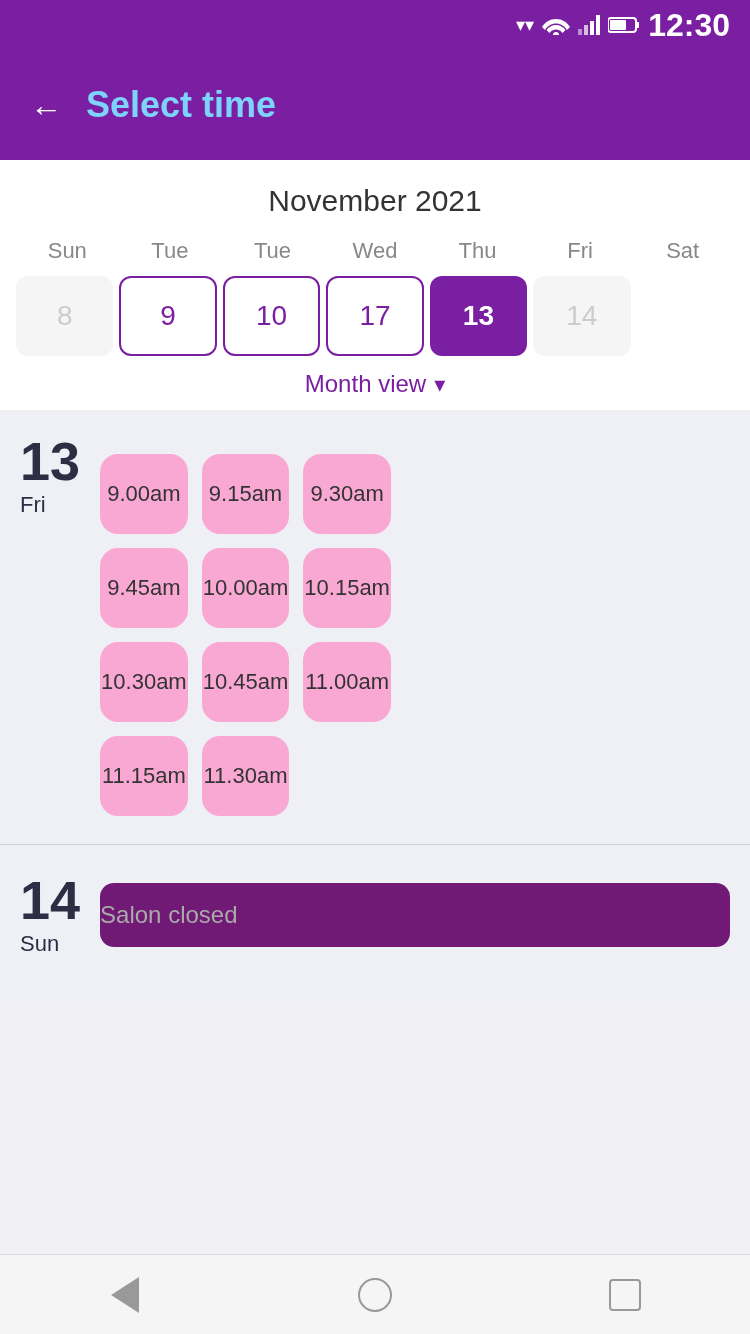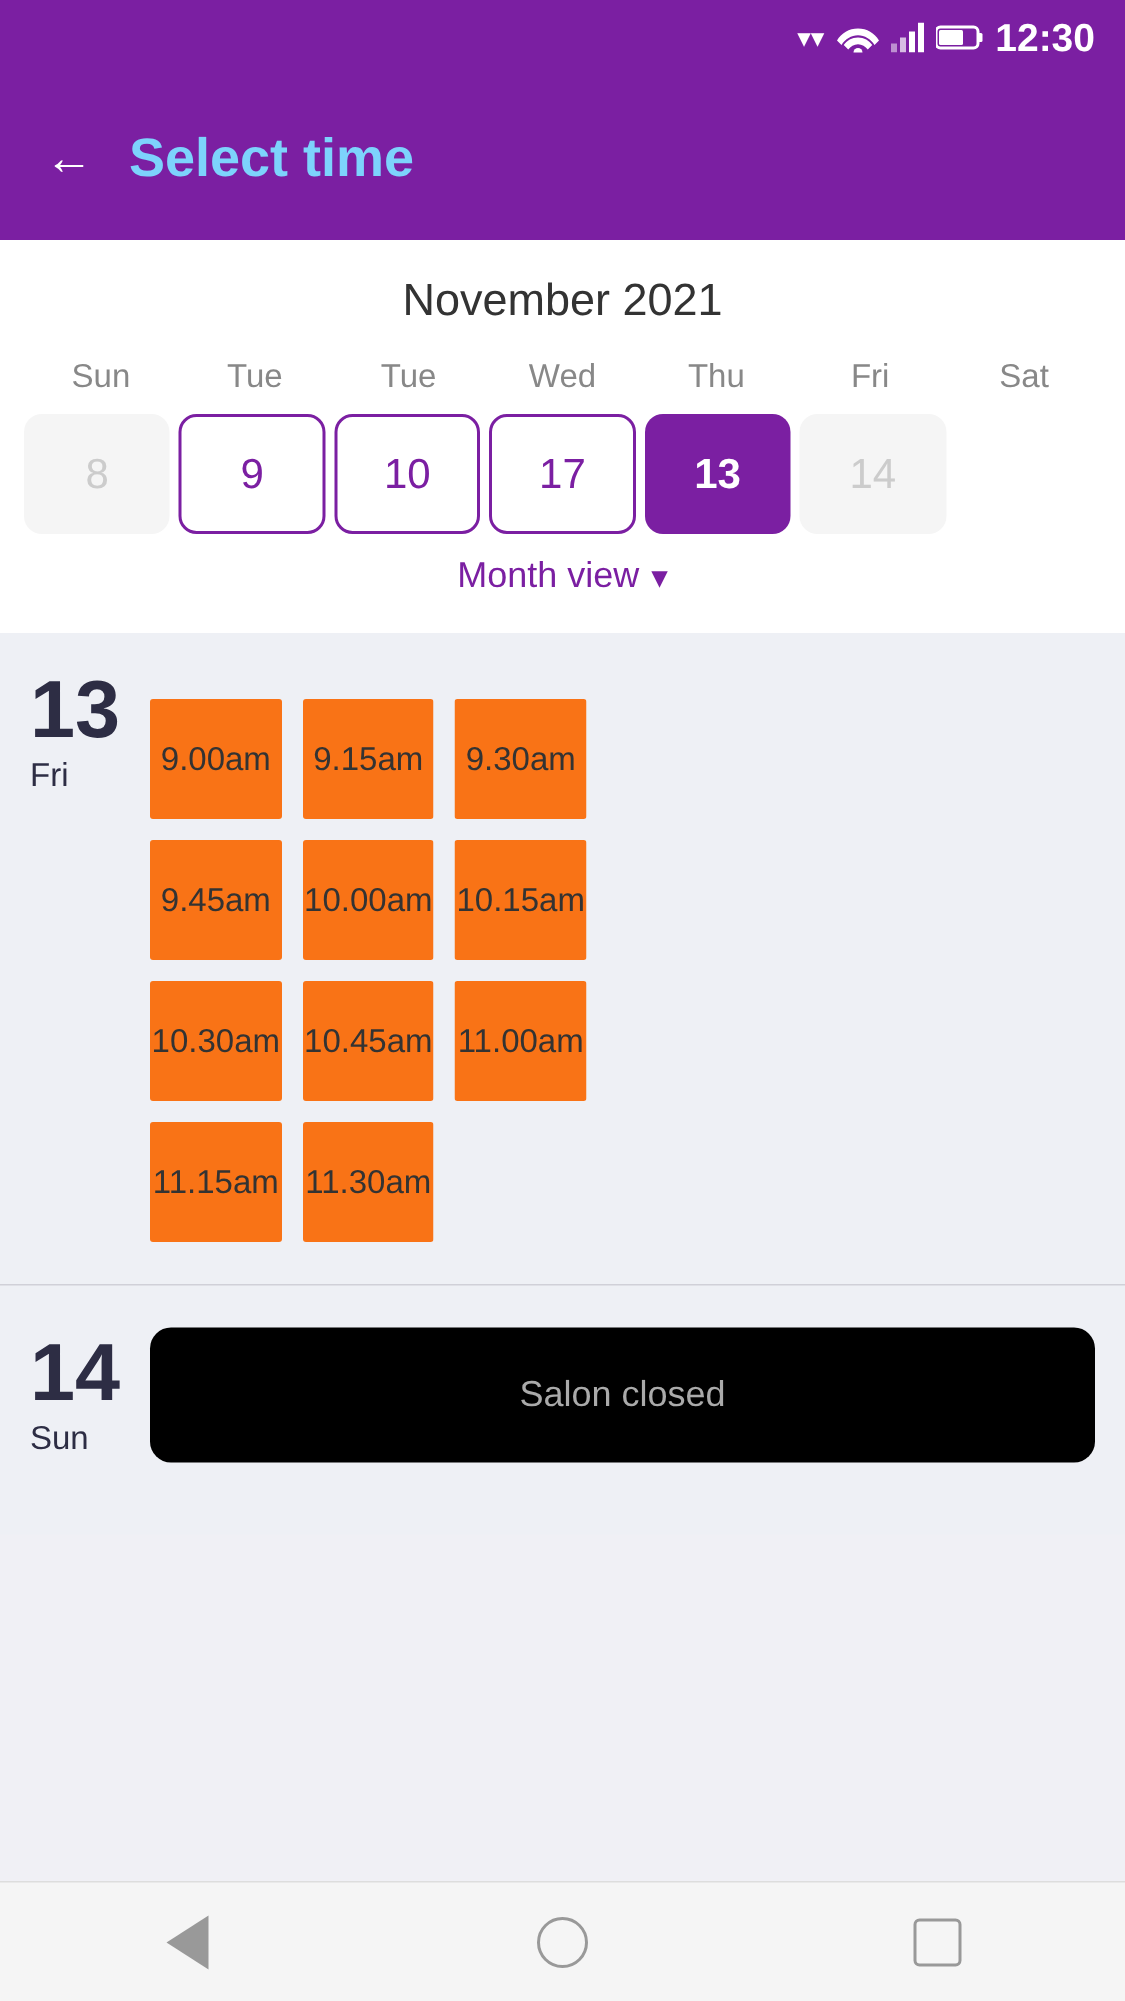--- a/index.html
+++ b/index.html
@@ -22,21 +22,21 @@
       padding: 0 20px;
       gap: 10px;
     }
     .status-icons {
       display: flex;
       align-items: center;
       gap: 8px;
     }
     .status-time {
       color: white;
-      font-size: 26px;
+      font-size: 32px;
       font-weight: 600;
       text-align: right;
     }
     .wifi-icon, .signal-icon, .battery-icon {
       color: white;
       font-size: 18px;
     }
 
     
     .header {
@@ -55,21 +55,21 @@
     }
     .header-title {
       color: #7dd3fc;
       font-size: 36px;
       font-weight: 700;
     }
 
     
     .calendar-section {
       background: white;
-      padding: 24px 16px 16px;
+      padding: 24px 16px 4px;
     }
     .month-title {
       text-align: center;
       font-size: 30px;
       font-weight: 500;
       color: #333;
       margin-bottom: 20px;
     }
     .weekdays {
       display: grid;
@@ -162,22 +162,22 @@
       flex-direction: column;
     }
 
     .time-grid {
       display: grid;
       grid-template-columns: repeat(3, 1fr);
       gap: 14px;
       margin-top: 20px;
     }
     .time-slot {
-      background: #f97316;
-      border-radius: 2px;
+      background: #f9a8d4;
+      border-radius: 18px;
       height: 80px;
       display: flex;
       align-items: center;
       justify-content: center;
       font-size: 22px;
       color: #333;
       cursor: pointer;
       border: 1.5px solid transparent;
     }
 
@@ -188,26 +188,26 @@
     }
 
     .salon-closed-section {
       display: flex;
       align-items: center;
       gap: 20px;
       padding: 28px 20px;
     }
     .salon-closed-box {
       flex: 1;
-      background: #000000;
+      background: #701a75;
       border-radius: 14px;
-      height: 90px;
-      display: flex;
-      align-items: center;
-      justify-content: center;
+      height: 64px;
+      display: flex;
+      align-items: center;
+      justify-content: flex-start;
     }
     .salon-closed-text {
       font-size: 24px;
       color: #aaa;
     }
 
     
     .bottom-nav {
       position: fixed;
       bottom: 0;

